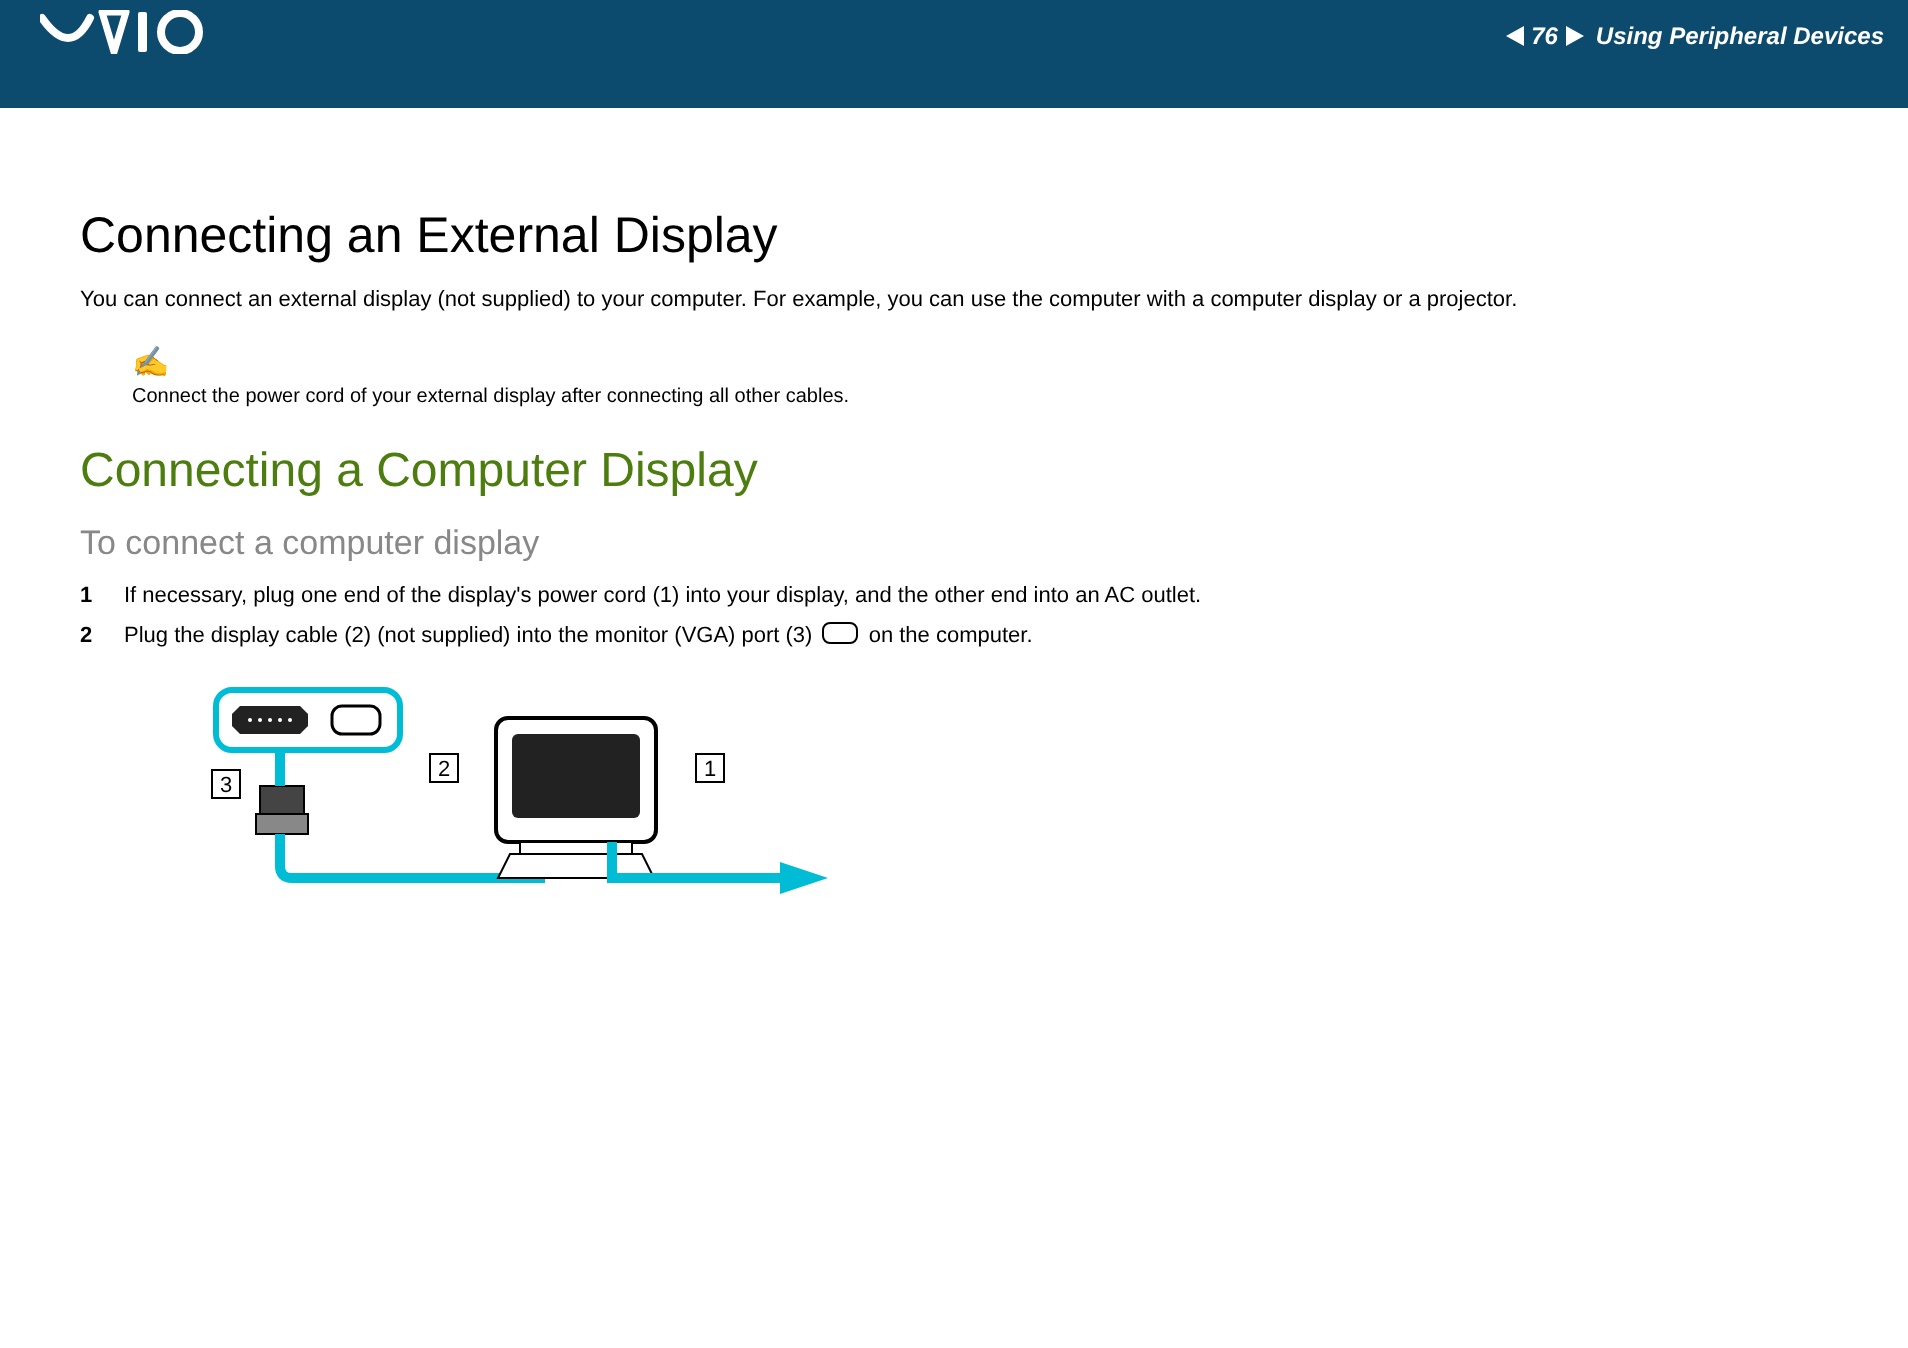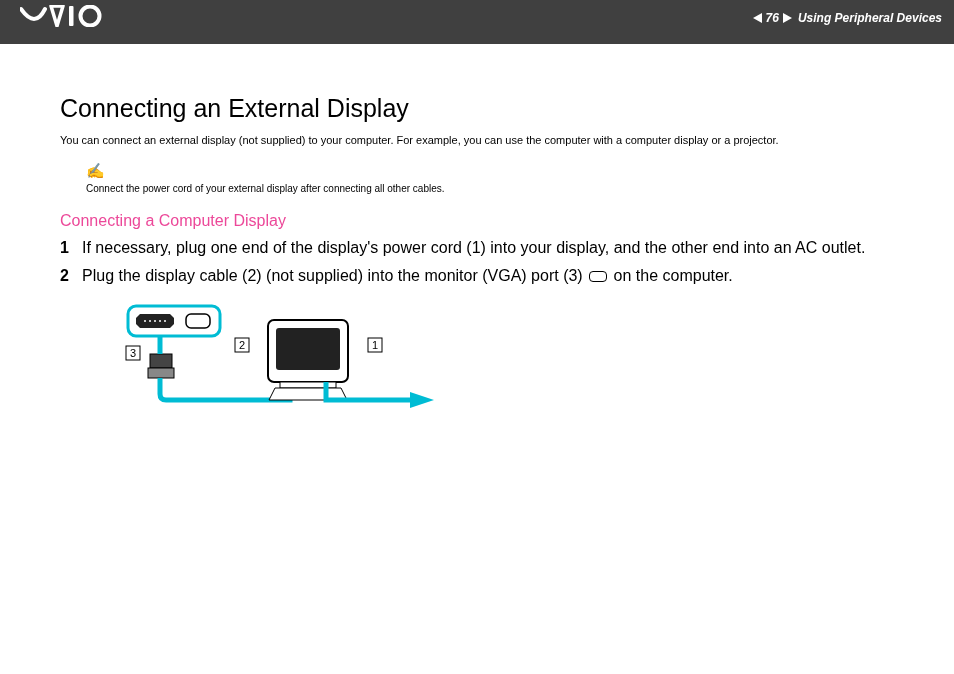--- a/index.html
+++ b/index.html
@@ -5,26 +5,26 @@
   body {
     margin: 0;
     padding: 0;
     font-family: Arial, Helvetica, sans-serif;
     background: #fff;
     width: 954px;
     height: 674px;
     overflow: hidden;
   }
   .header {
-    background: #404040;
+    background: #0c4a6e;
     height: 36px;
     display: flex;
     justify-content: space-between;
     align-items: center;
-    padding: 0 12px 8px 20px;
+    padding: 0 12px 18px 20px;
   }
   .vaio-logo {
     color: #fff;
     font-weight: bold;
     display: inline-block;
   }
   .header-right {
     display: flex;
     align-items: center;
     color: #fff;
@@ -52,21 +52,20 @@
     border-width: 5px 0 5px 9px;
     border-color: transparent transparent transparent #fff;
   }
   .nav-block {
     display: flex;
     align-items: center;
     gap: 4px;
   }
   .content {
     padding: 50px 40px 0 40px;
-    margin-left: 20px;
   }
   h1 {
     font-weight: normal;
     font-size: 25px;
     margin: 0 0 10px 0;
     color: #000;
   }
   p.body {
     font-size: 11px;
     margin: 0 0 14px 0;
@@ -80,40 +79,40 @@
     color: #00bcd4;
     font-size: 15px;
     display: block;
     margin-bottom: -2px;
   }
   .note-text {
     font-size: 10px;
     line-height: 1.3;
   }
   h2 {
-    color: #ec4899;
+    color: #4d7c0f;
     font-weight: normal;
-    font-size: 16px;
+    font-size: 24px;
     margin: 0 0 6px 0;
   }
   h3 {
     color: #888;
     font-weight: normal;
     font-size: 17px;
     margin: 12px 0 8px 0;
   }
   ol.steps {
     list-style: none;
     padding: 0;
     margin: 0;
     counter-reset: step;
   }
   ol.steps li {
     counter-increment: step;
-    font-size: 16px;
+    font-size: 11px;
     line-height: 1.5;
     margin-bottom: 4px;
     display: flex;
   }
   ol.steps li::before {
     content: counter(step);
     font-weight: bold;
     width: 22px;
     flex-shrink: 0;
   }
@@ -162,20 +161,21 @@
 <div class="content">
   <h1>Connecting an External Display</h1>
   <p class="body">You can connect an external display (not supplied) to your computer. For example, you can use the computer with a computer display or a projector.</p>
 
   <div class="note-block">
     <span class="note-icon">✍</span>
     <span class="note-text">Connect the power cord of your external display after connecting all other cables.</span>
   </div>
 
   <h2>Connecting a Computer Display</h2>
+  <h3>To connect a computer display</h3>
 
   <ol class="steps">
     <li>
         <span>If necessary, plug one end of the display's power cord (1) into your display, and the other end into an AC outlet.</span>
       </li>
     <li>
       <span>
         
         Plug the display cable (2) (not supplied) into the monitor (VGA) port (3) <span class="port-icon"></span> on the computer.
       </span>

